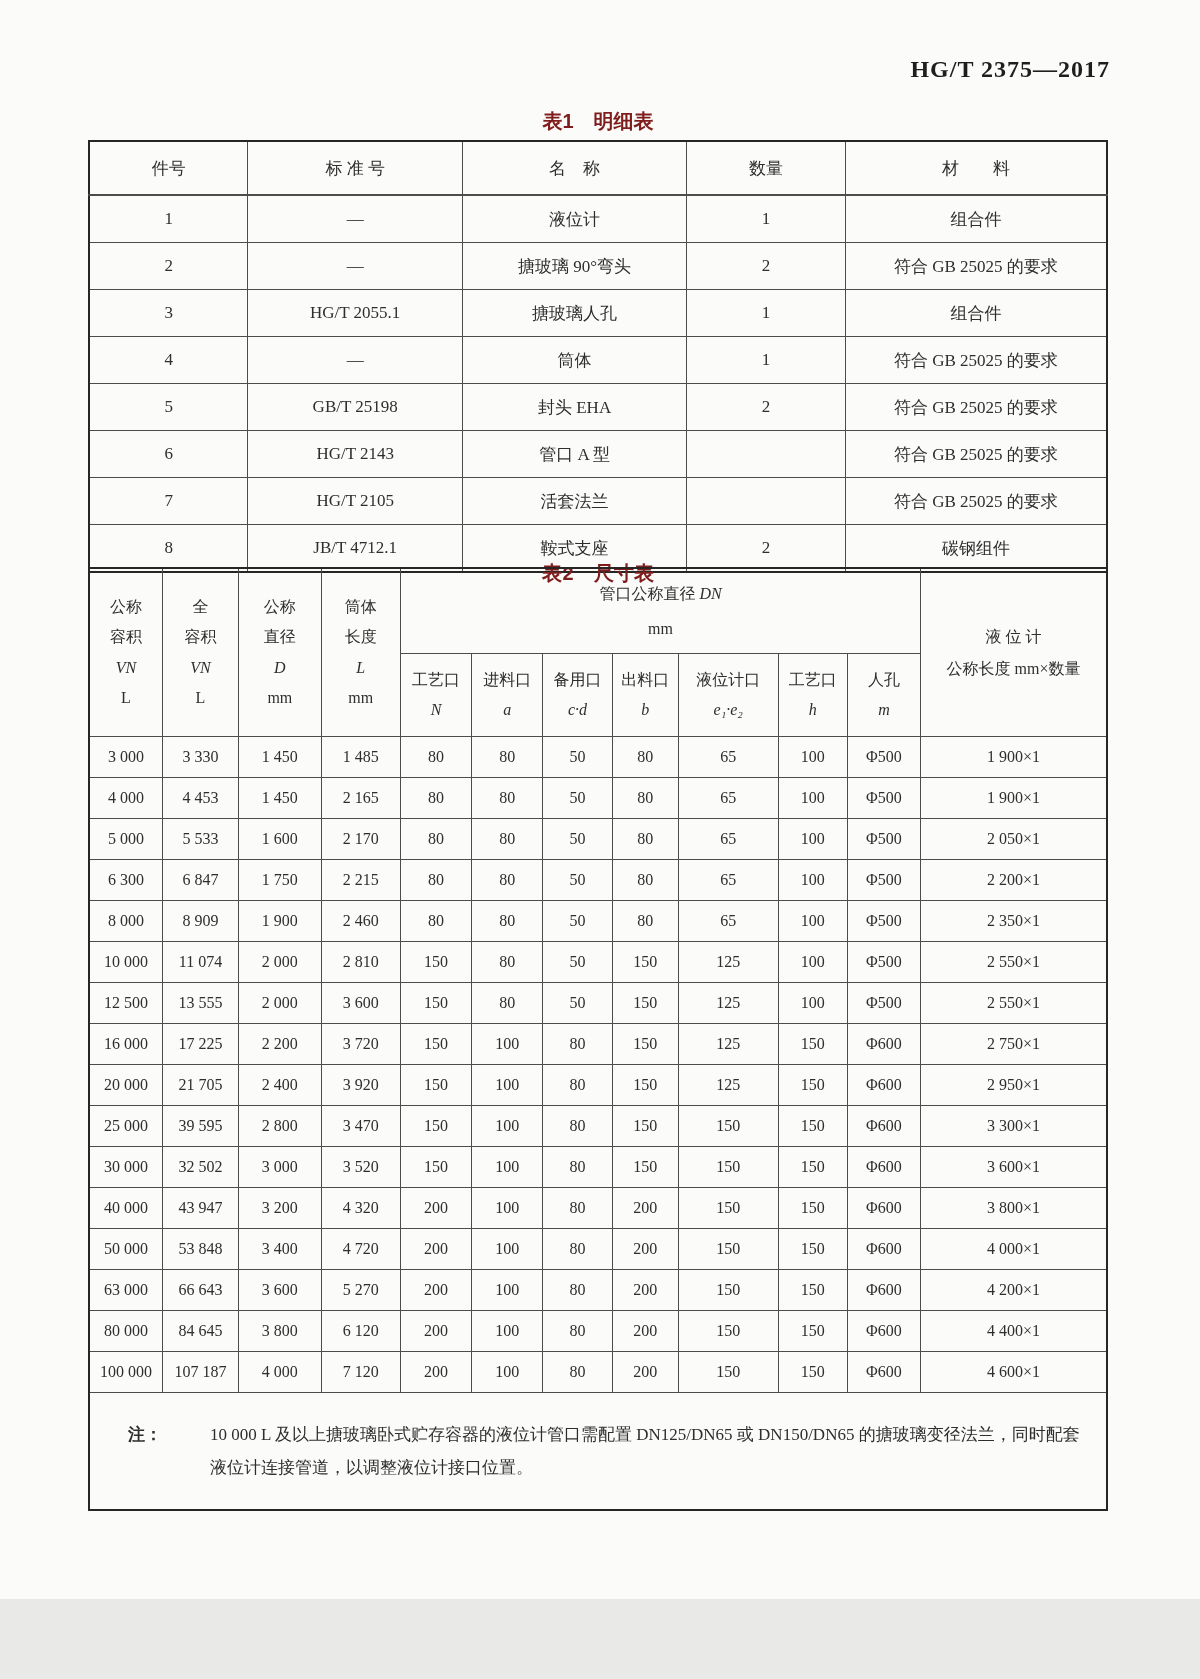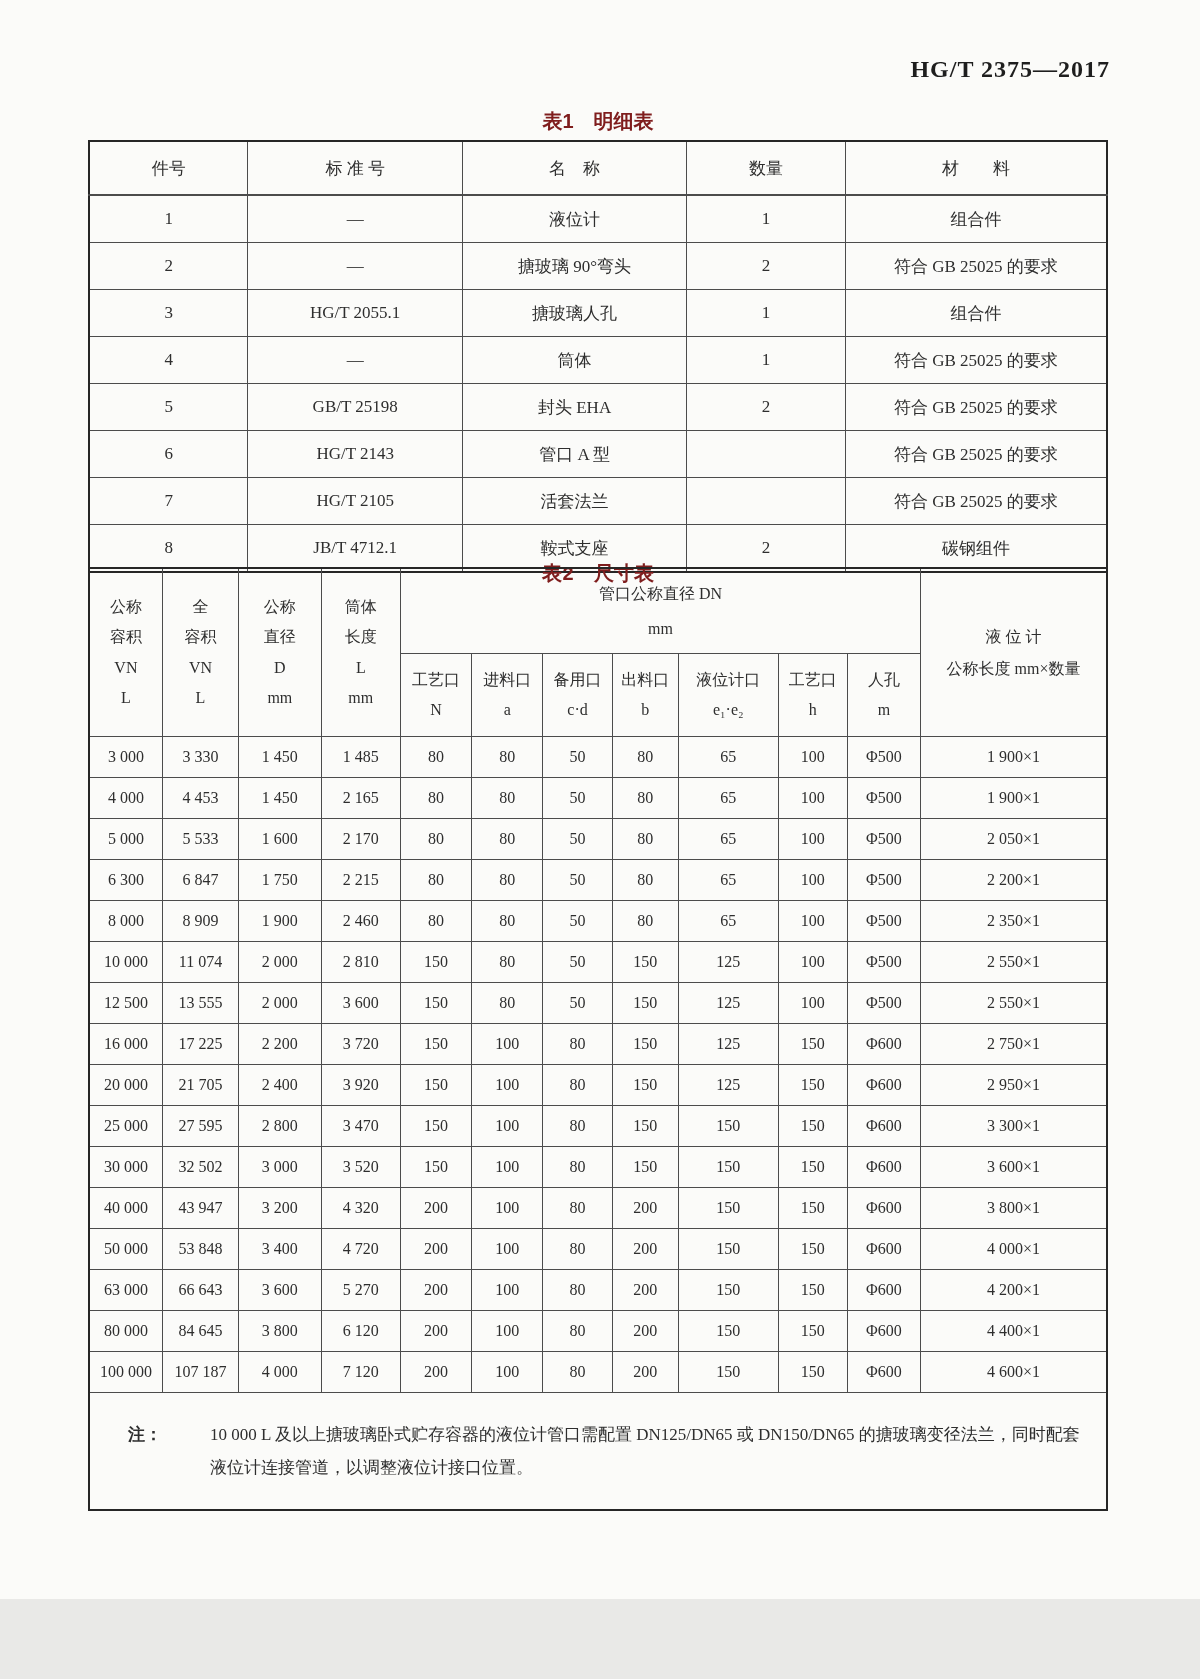--- a/index.html
+++ b/index.html
@@ -64,20 +64,21 @@
   #table1 thead th{height:48px;border-bottom-width:2px;}
   #table1 tbody td{height:42px;}
 
   #table2{top:567px;font-size:16px;}
   #table2 thead tr.h-top th{height:80px;}
   #table2 thead tr.h-sub th{height:78px;}
   #table2 tbody td{height:36px;}
 
   .hl{display:block;line-height:1.9;}
   .sym{
+    font-style:italic;
     font-family:"Liberation Serif", serif;
   }
   .dn-line{display:block;line-height:2.2;}
   .lvl-line{display:block;line-height:2.0;}
 
   
   #table2 td.note-cell{
     text-align:left;
     height:96px;
     padding:10px 26px 10px 38px;
@@ -400,21 +401,21 @@
           <td>100</td>
           <td>80</td>
           <td>150</td>
           <td>125</td>
           <td>150</td>
           <td>Φ600</td>
           <td>2 950×1</td>
         </tr>
         <tr>
           <td>25 000</td>
-          <td>27 595</td>
+          <td>39 595</td>
           <td>2 800</td>
           <td>3 470</td>
           <td>150</td>
           <td>100</td>
           <td>80</td>
           <td>150</td>
           <td>150</td>
           <td>150</td>
           <td>Φ600</td>
           <td>3 300×1</td>

